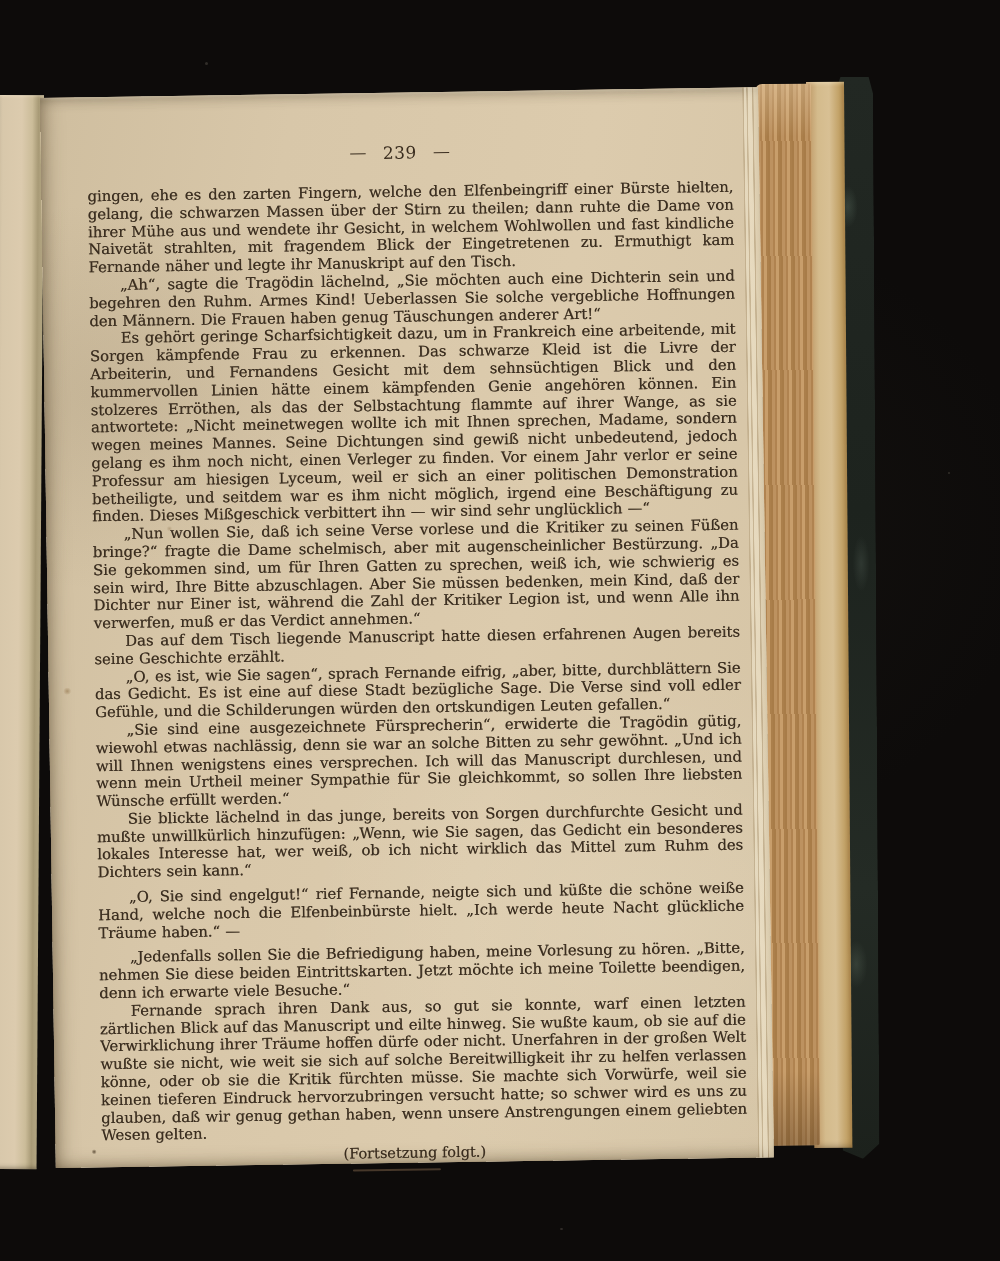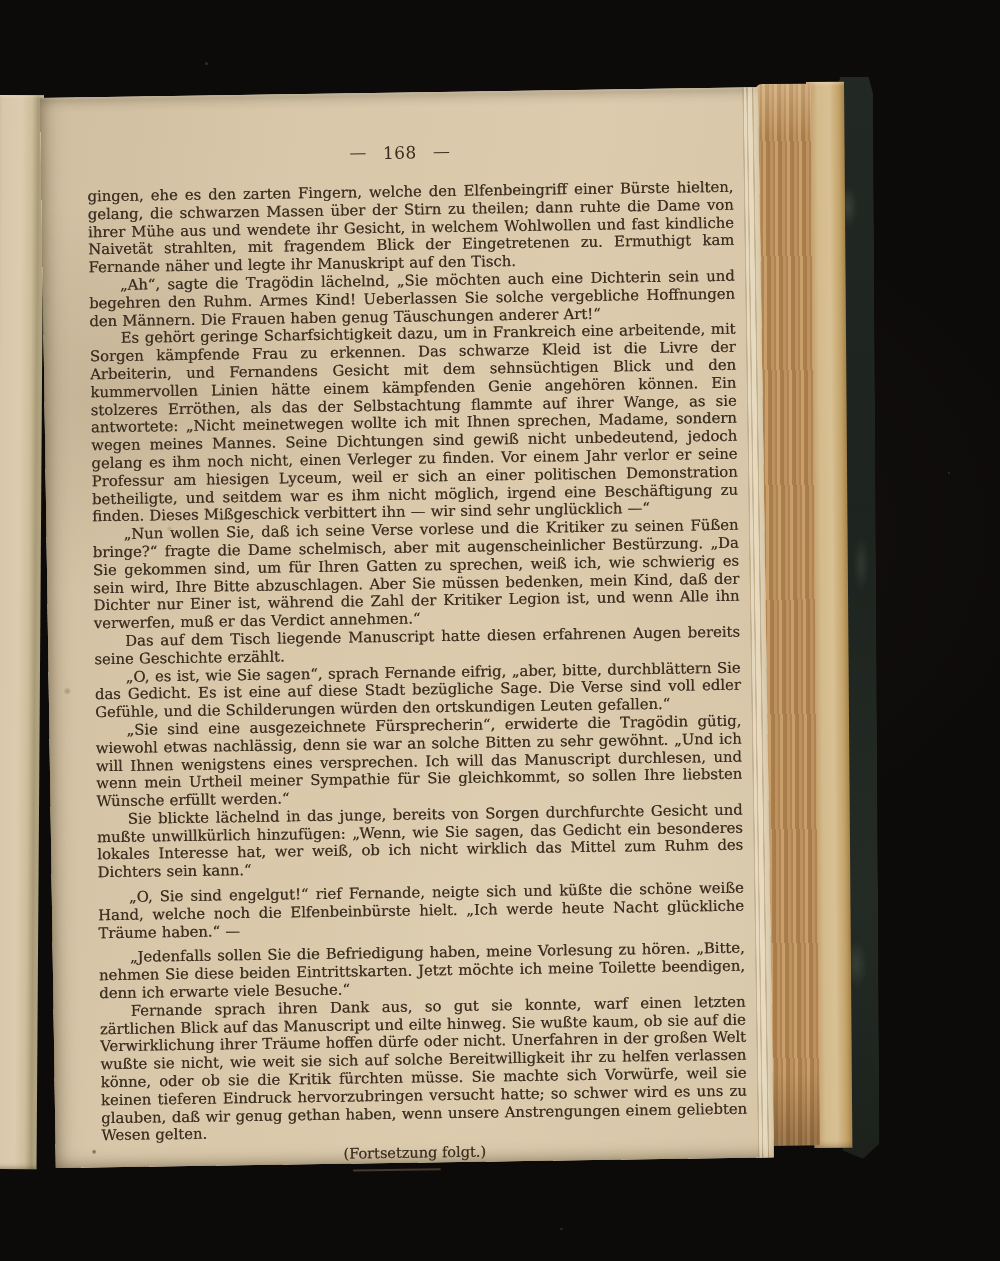--- a/index.html
+++ b/index.html
@@ -126,21 +126,21 @@
   <div class="cream-edge"></div>
   <div class="fore-edge"></div>
 
   <div class="page">
     <div class="page-edges"></div>
     <span class="stain st1"></span>
     <span class="stain st2"></span>
     <span class="stain st3"></span>
 
     <div class="page-header">
-      <span class="dash">—</span><span class="num">168</span><span class="dash">—</span>
+      <span class="dash">—</span><span class="num">239</span><span class="dash">—</span>
     </div>
 
     <div class="textblock">
 
     <p class="para noindent">gingen, ehe es den zarten Fingern, welche den Elfenbeingriff einer Bürste hielten, gelang, die schwarzen Massen über der Stirn zu theilen; dann ruhte die Dame von ihrer Mühe aus und wendete ihr Gesicht, in welchem Wohlwollen und fast kindliche Naivetät strahlten, mit fragendem Blick der Eingetretenen zu. Ermuthigt kam Fernande näher und legte ihr Manuskript auf den Tisch.</p>
         <p class="para">„Ah“, sagte die Tragödin lächelnd, „Sie möchten auch eine Dichterin sein und begehren den Ruhm. Armes Kind! Ueberlassen Sie solche vergebliche Hoffnungen den Männern. Die Frauen haben genug Täuschungen anderer Art!“</p>
         <p class="para">Es gehört geringe Scharfsichtigkeit dazu, um in Frankreich eine arbeitende, mit Sorgen kämpfende Frau zu erkennen. Das schwarze Kleid ist die Livre der Arbeiterin, und Fernandens Gesicht mit dem sehnsüchtigen Blick und den kummervollen Linien hätte einem kämpfenden Genie angehören können. Ein stolzeres Erröthen, als das der Selbstachtung flammte auf ihrer Wange, as sie antwortete: „Nicht meinetwegen wollte ich mit Ihnen sprechen, Madame, sondern wegen meines Mannes. Seine Dichtungen sind gewiß nicht unbedeutend, jedoch gelang es ihm noch nicht, einen Verleger zu finden. Vor einem Jahr verlor er seine Professur am hiesigen Lyceum, weil er sich an einer politischen Demonstration betheiligte, und seitdem war es ihm nicht möglich, irgend eine Beschäftigung zu finden. Dieses Mißgeschick verbittert ihn — wir sind sehr unglücklich —“</p>
         <p class="para">„Nun wollen Sie, daß ich seine Verse vorlese und die Kritiker zu seinen Füßen bringe?“ fragte die Dame schelmisch, aber mit augenscheinlicher Bestürzung. „Da Sie gekommen sind, um für Ihren Gatten zu sprechen, weiß ich, wie schwierig es sein wird, Ihre Bitte abzuschlagen. Aber Sie müssen bedenken, mein Kind, daß der Dichter nur Einer ist, während die Zahl der Kritiker Legion ist, und wenn Alle ihn verwerfen, muß er das Verdict annehmen.“</p>
         <p class="para">Das auf dem Tisch liegende Manuscript hatte diesen erfahrenen Augen bereits seine Geschichte erzählt.</p>
         <p class="para">„O, es ist, wie Sie sagen“, sprach Fernande eifrig, „aber, bitte, durchblättern Sie das Gedicht. Es ist eine auf diese Stadt bezügliche Sage. Die Verse sind voll edler Gefühle, und die Schilderungen würden den ortskundigen Leuten gefallen.“</p>

